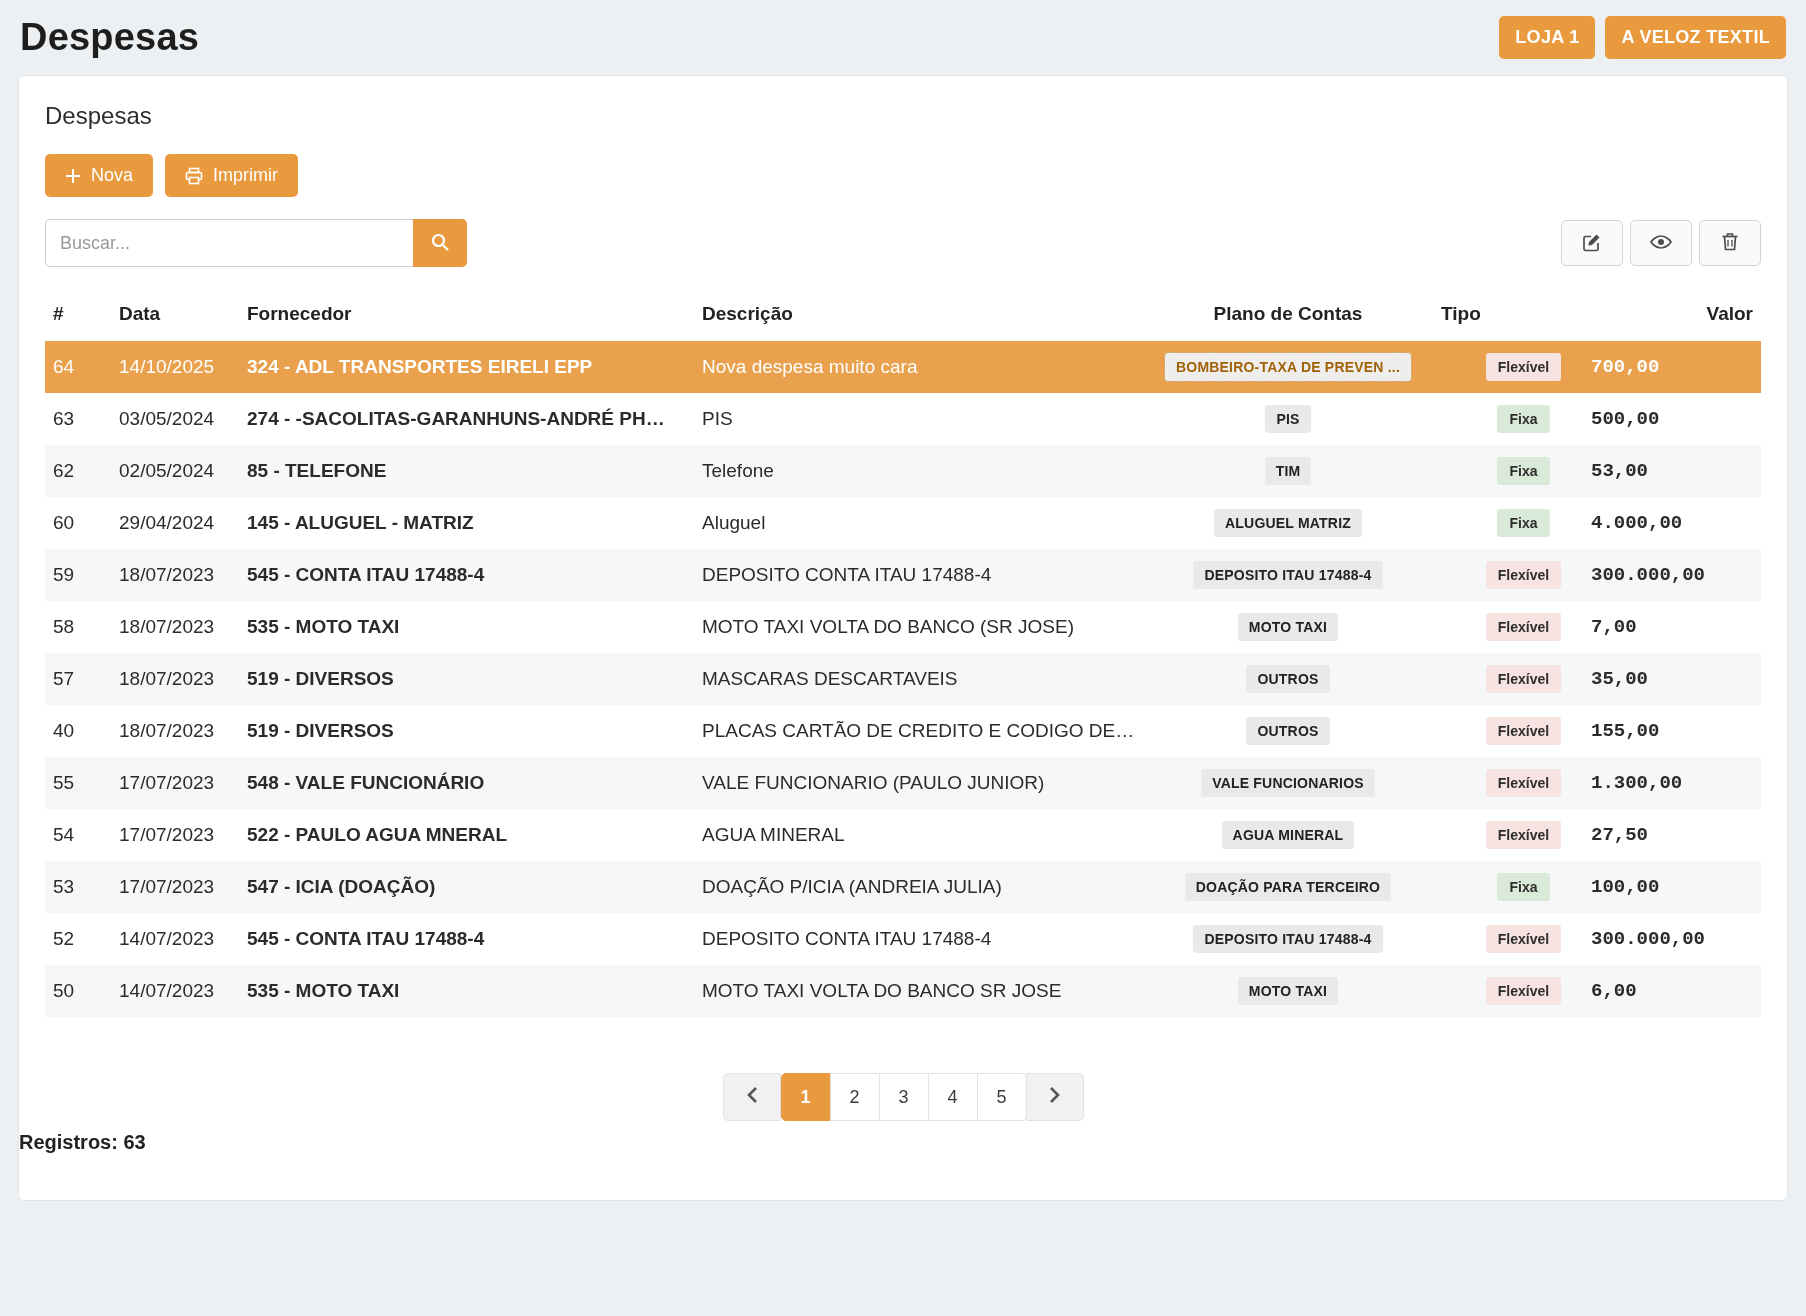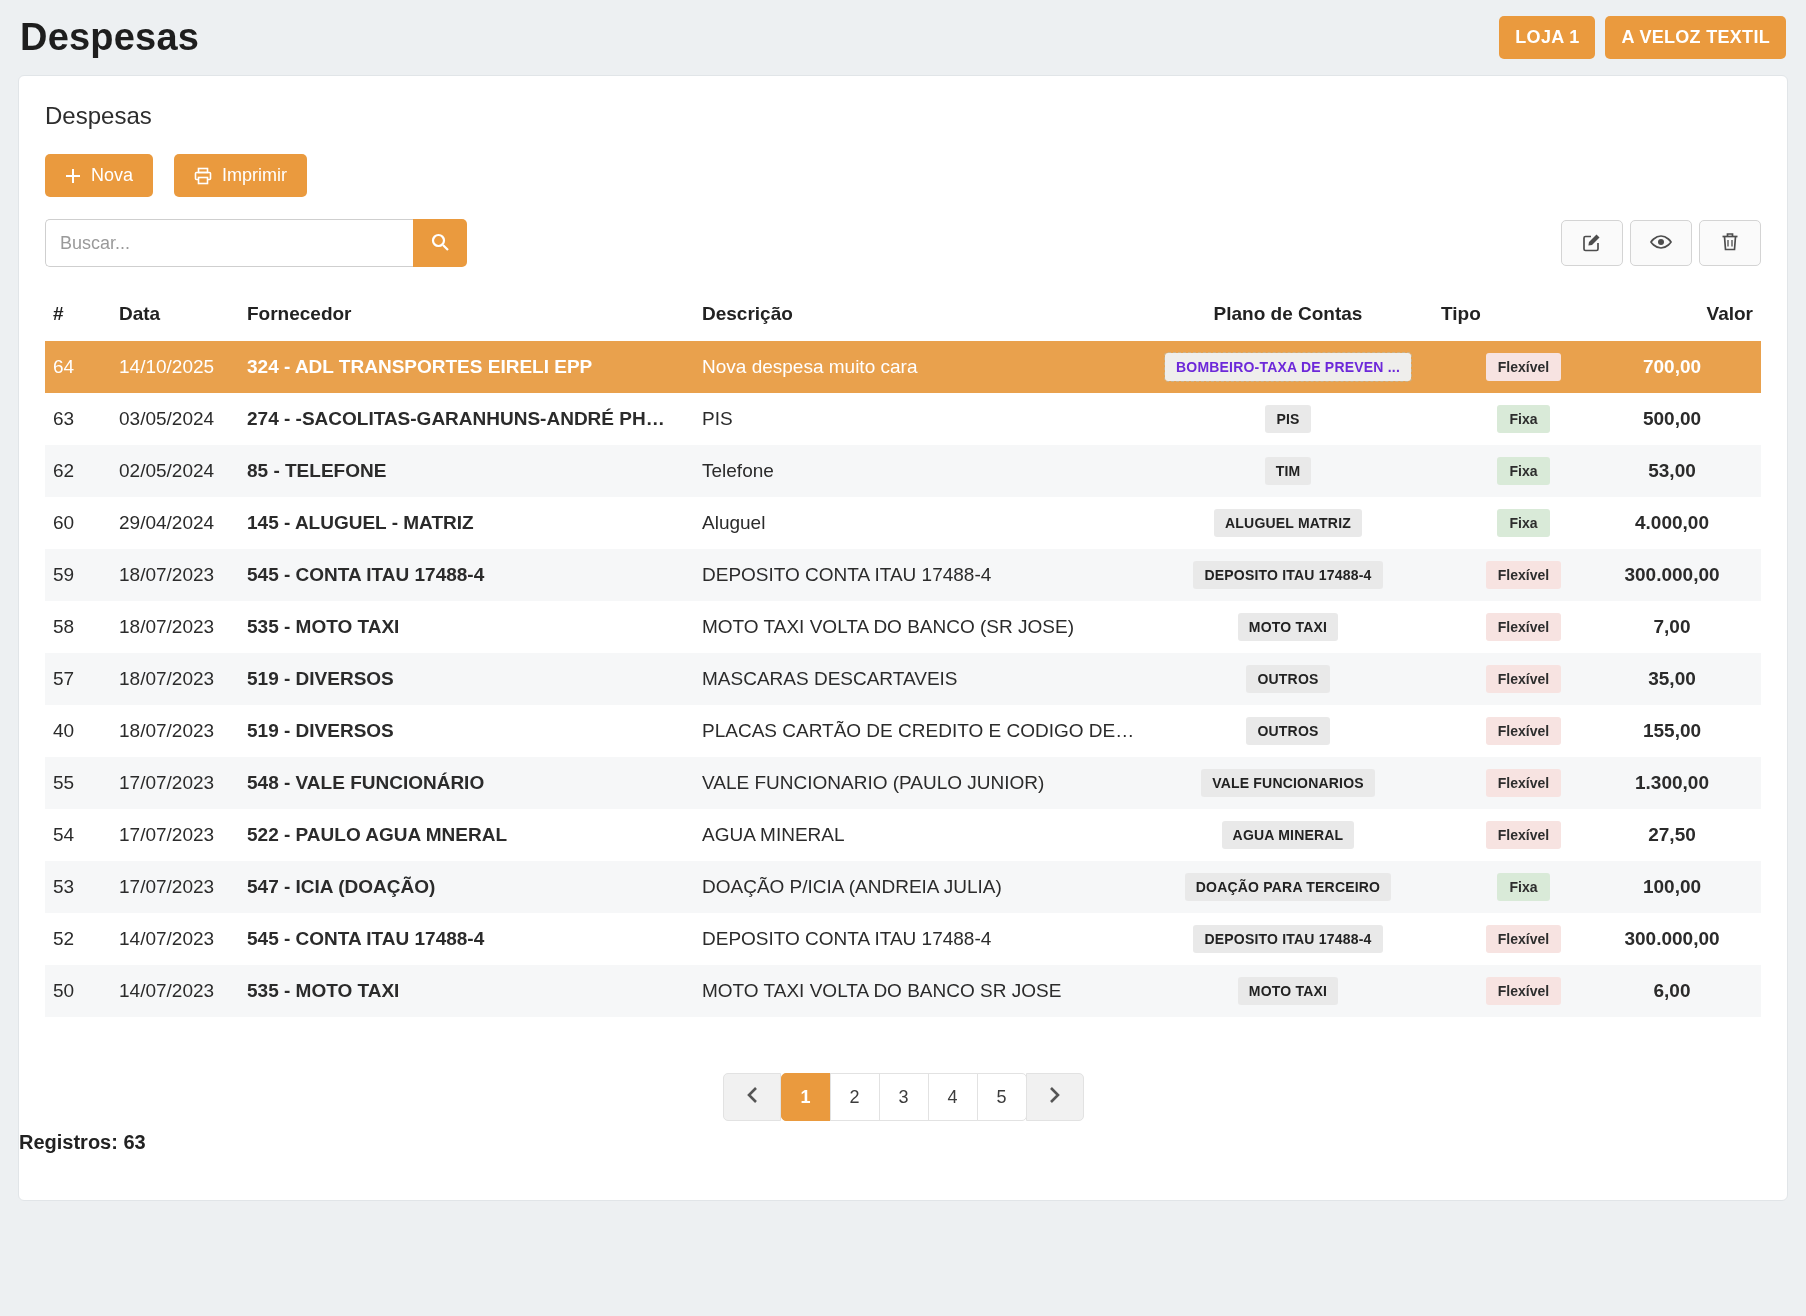--- a/index.html
+++ b/index.html
@@ -25,21 +25,21 @@
   }
 
   
   .card{
     margin:4px 18px 18px 18px;
     background:#fff; border:1px solid #e1e5e8; border-radius:6px;
     padding-bottom:46px;
   }
   .card-title{ font-size:24px; font-weight:400; color:#2d2d2d; padding:26px 26px 6px 26px; }
 
-  .toolbar{ padding:18px 26px 0 26px; display:flex; gap:21px; }
+  .toolbar{ padding:18px 26px 0 26px; display:flex; gap:12px; }
   .btn-tool{
     display:inline-flex; align-items:center; gap:10px;
     background:#EA9A3E; color:#fff; border:none; border-radius:5px;
     font-family:inherit; font-size:18px; font-weight:400;
     padding:11px 20px; cursor:pointer;
   }
   .btn-tool svg{ display:block; }
 
   .filter-row{
     display:flex; justify-content:space-between; align-items:center;
@@ -74,38 +74,38 @@
   }
   thead th.center{ text-align:center; }
   thead th.right{ text-align:right; }
   tbody td{
     font-size:19px; padding:12px 8px; white-space:nowrap;
     overflow:hidden; text-overflow:ellipsis; vertical-align:middle;
   }
   tbody tr{ height:50px; }
   tbody tr:nth-child(odd){ background:#f6f7f8; }
   td.forn, td.valor{ font-weight:700; }
-  td.valor{ text-align:center; }
+  td.valor{ text-align:left;font-family:Liberation Mono, monospace; }
   td.center{ text-align:center; }
 
   .plano-badge{
     display:inline-block; max-width:270px; overflow:hidden; text-overflow:ellipsis;
     background:#e9e9e9; color:#222; font-size:14px; font-weight:700;
     padding:6px 11px; border-radius:3px; letter-spacing:.2px; vertical-align:middle;
   }
   .tipo-badge{
     display:inline-block; font-size:14px; font-weight:700; color:#2d2d2d;
     padding:6px 12px; border-radius:3px;margin-left:31px;
   }
   .badge-flex{ background:#f7e3e1; }
   .badge-fixa{ background:#d9ead8; }
 
   tr.selected{ background:#E9A14D !important; color:#fff; }
   tr.selected td{ color:#fff; }
-  tr.selected .plano-badge{ background:#efeeec; color:#6d28d9; outline:1px dashed #c9b28c; }
+  tr.selected .plano-badge{ background:#efeeec; color:#a16207; outline:1px dashed #c9b28c; }
 
   
   .pagination-wrap{ display:flex; justify-content:center; margin-top:56px; }
   .pagination{ display:flex; }
   .page-btn{
     min-width:50px; height:48px; background:#fff; border:1px solid #e2e2e2;
     margin-left:-1px; font-family:inherit; font-size:18px; color:#3c3c3c;
     cursor:pointer; display:flex; align-items:center; justify-content:center;
   }
   .page-btn.nav{ background:#f1f1f1; min-width:58px; color:#555; }

